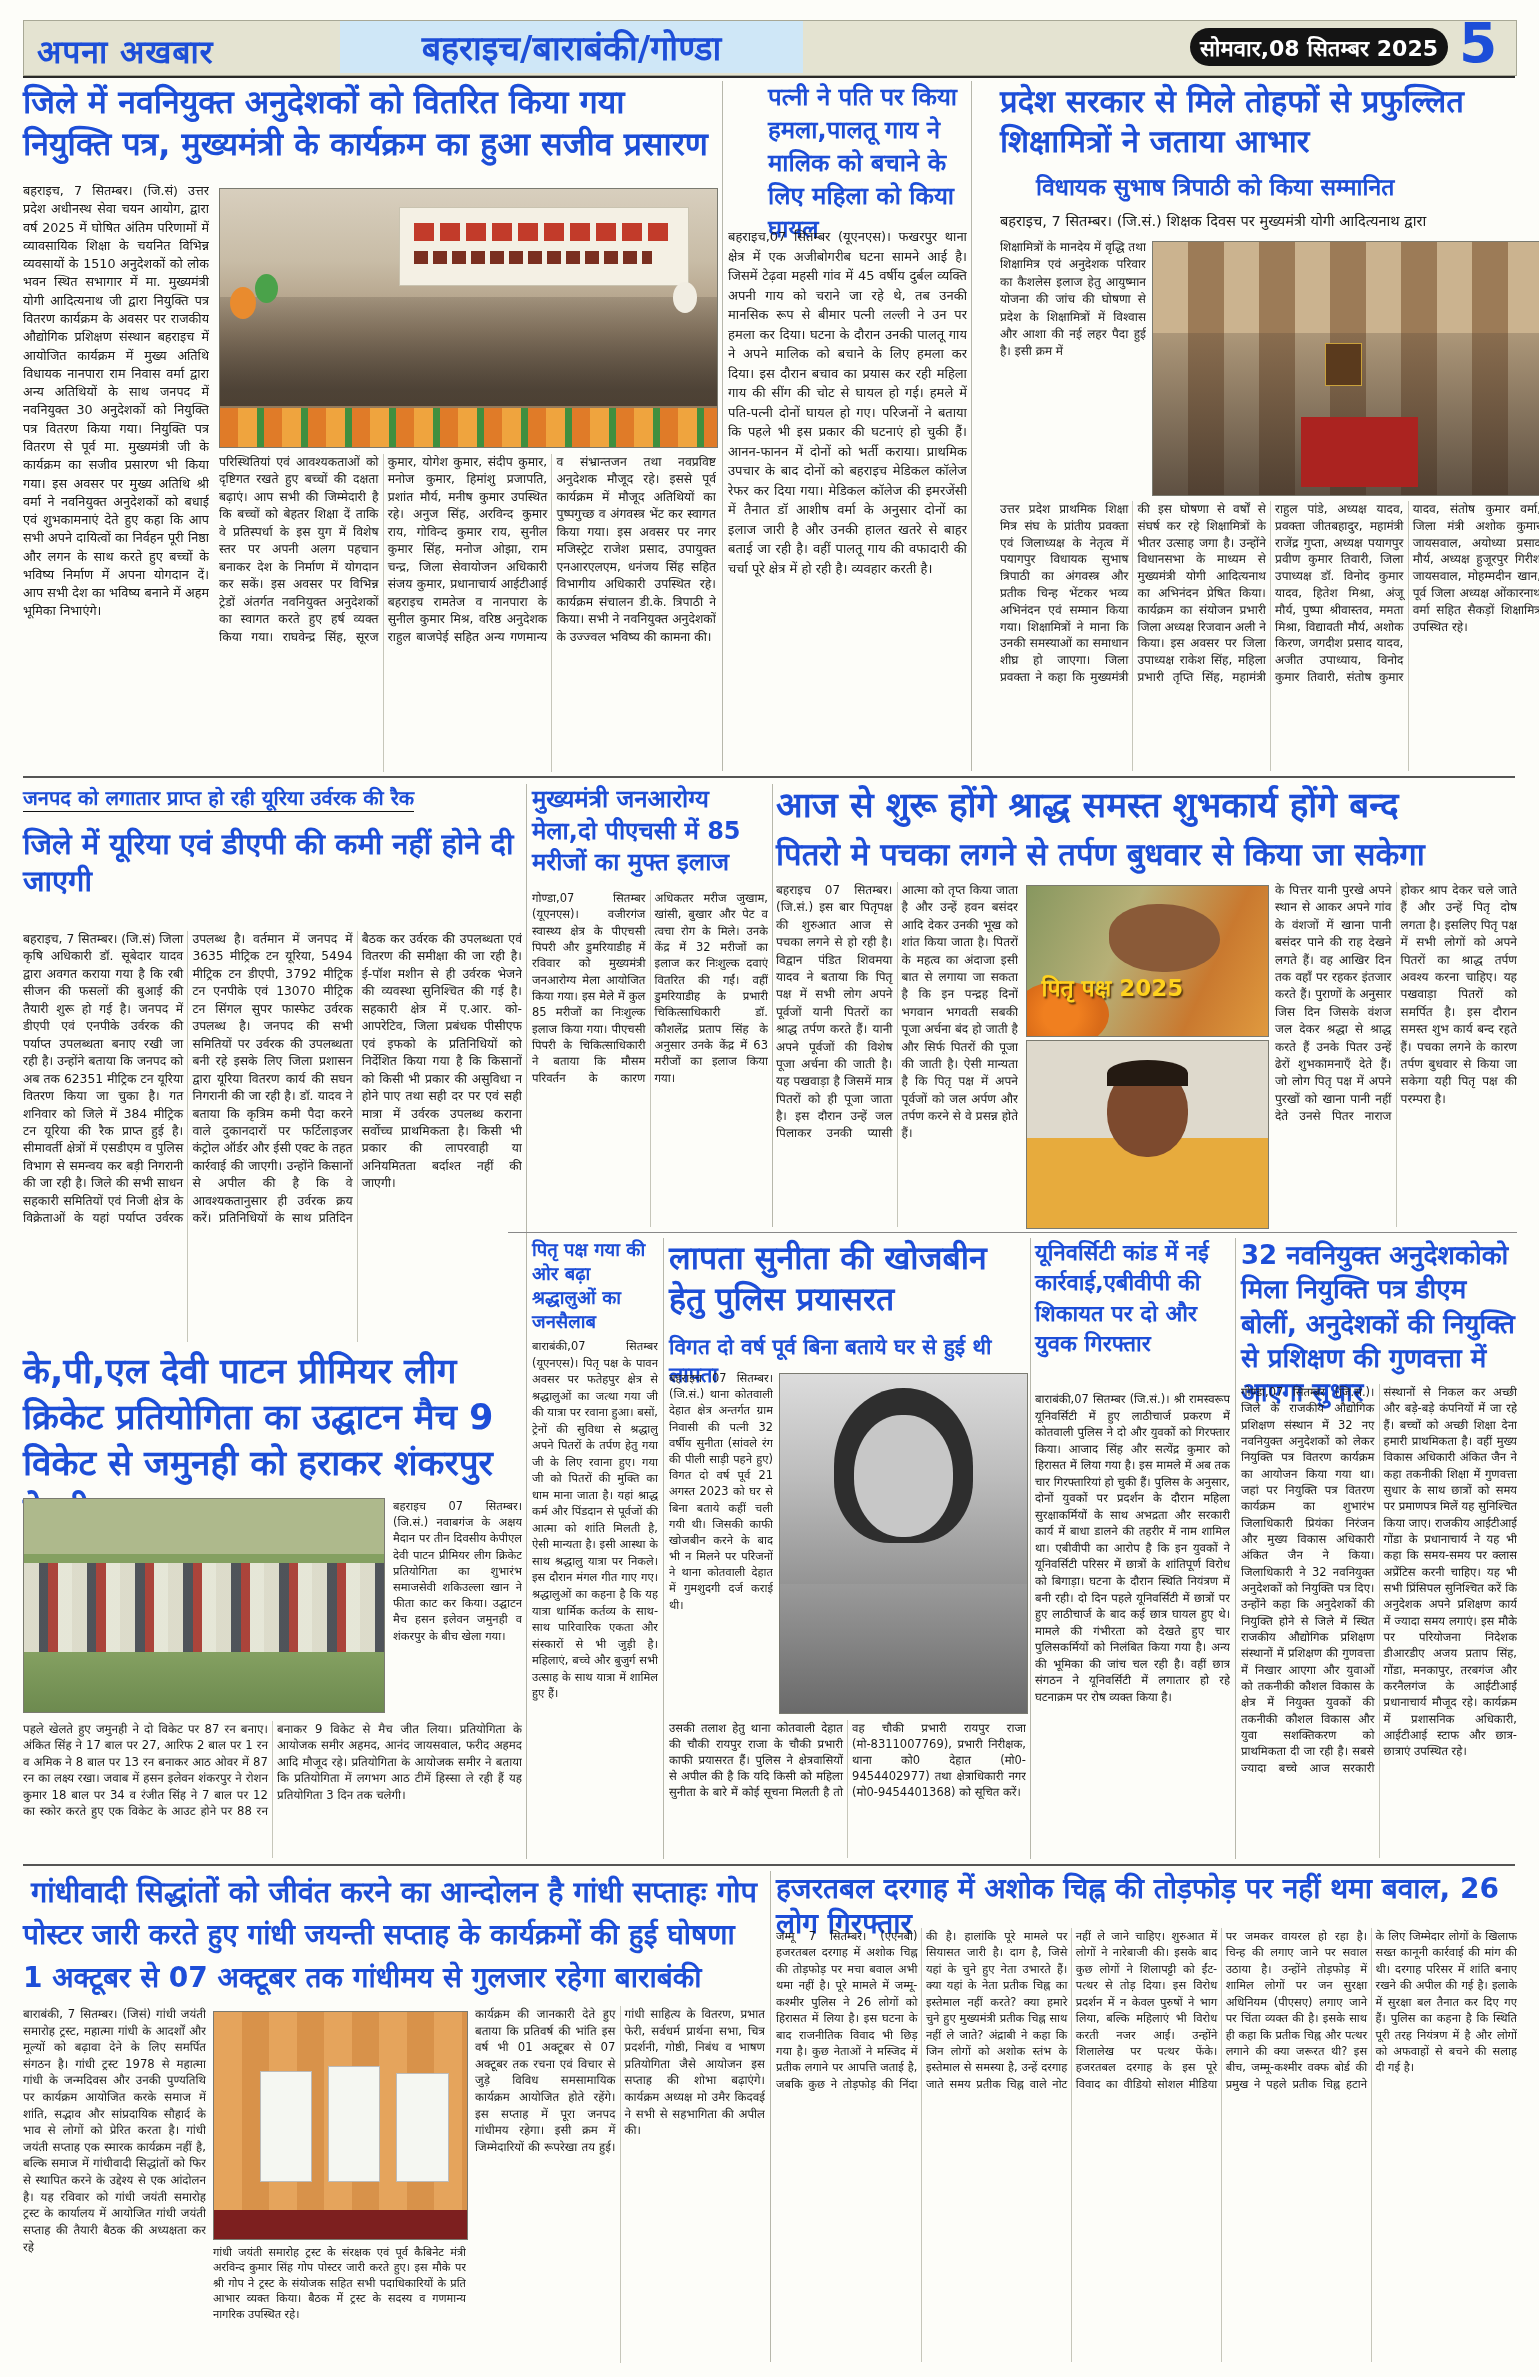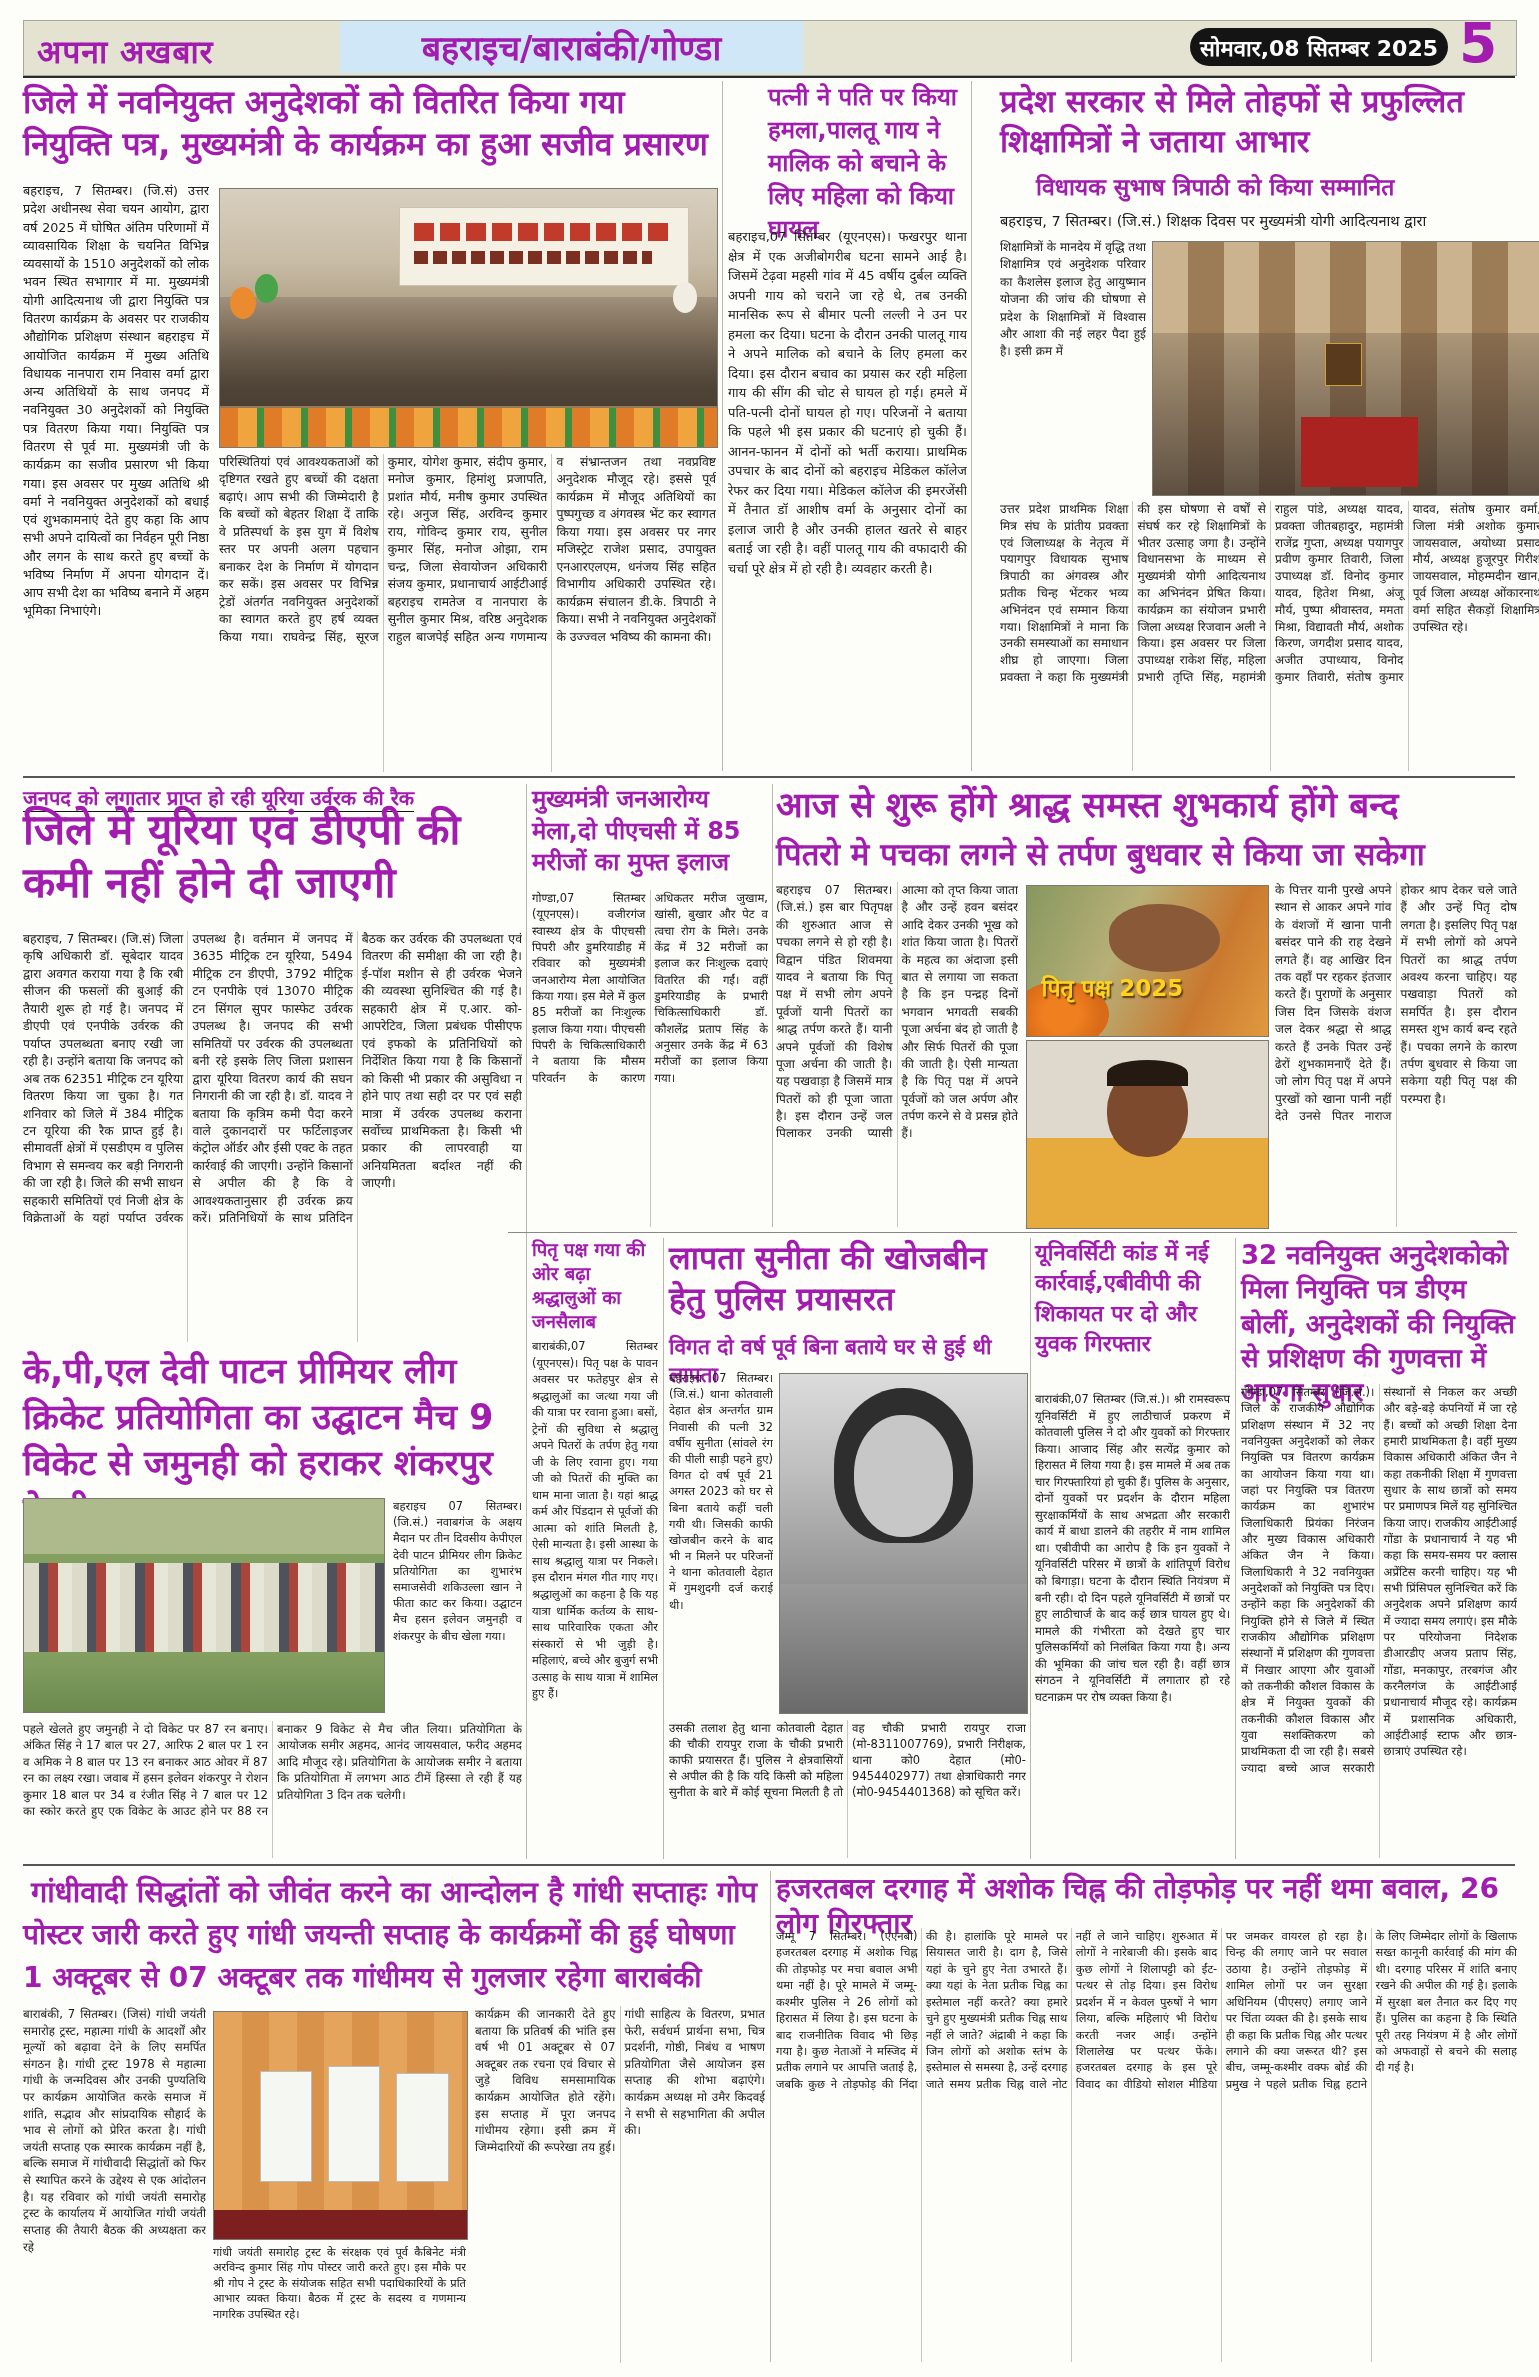--- a/index.html
+++ b/index.html
@@ -1,19 +1,19 @@
 <!DOCTYPE html>
 <html lang="hi" style="font-size:12.3px"><head>
 <meta charset="utf-8">
 <style>
   html,body{margin:0;padding:0;background:#ffffff;}
   .page{position:relative;width:1540px;height:2377px;background:#fdfdf9;
         font-family:"DejaVu Sans",sans-serif;color:#141414;overflow:hidden;}
   .abs{position:absolute;}
-  .hl{font-weight:bold;color:#a21caf;}
+  .hl{font-weight:bold;color:#1d4ed8;}
   .bt{text-align:justify;color:#1b1b1b;}
   .vr{position:absolute;width:0.8px;background:#b7b7ab;}
   .hr{position:absolute;background:#2a2a2a;}
   .photo{position:absolute;overflow:hidden;border:0.8px solid #7a7a70;}
   .cols2{column-count:2;column-gap:9.2px;column-rule:0.8px solid #c6c6ba;}
   .cols3{column-count:3;column-gap:9.2px;column-rule:0.8px solid #c6c6ba;}
   .cols4{column-count:4;column-gap:9.2px;column-rule:0.8px solid #c6c6ba;}
   .cols5{column-count:5;column-gap:8.4px;column-rule:0.8px solid #c6c6ba;}
 </style>
 </head>
@@ -67,21 +67,21 @@
       <div class="abs" style="left:38%;bottom:3%;width:30%;height:28%;background:#ab2320;"></div>
       <div class="abs" style="left:44%;top:40%;width:9%;height:16%;background:#5a3a1d;border:1.5px solid #caa23c;"></div>
     </div>
     <div class="abs bt cols4" style="left:0;top:420px;width:541px;height:270px;font-size:12px;line-height:1.4;overflow:hidden;">उत्तर प्रदेश प्राथमिक शिक्षा मित्र संघ के प्रांतीय प्रवक्ता एवं जिलाध्यक्ष के नेतृत्व में पयागपुर विधायक सुभाष त्रिपाठी का अंगवस्त्र और प्रतीक चिन्ह भेंटकर भव्य अभिनंदन एवं सम्मान किया गया। शिक्षामित्रों ने माना कि उनकी समस्याओं का समाधान शीघ्र हो जाएगा। जिला प्रवक्ता ने कहा कि मुख्यमंत्री की इस घोषणा से वर्षों से संघर्ष कर रहे शिक्षामित्रों के भीतर उत्साह जगा है। उन्होंने विधानसभा के माध्यम से मुख्यमंत्री योगी आदित्यनाथ का अभिनंदन प्रेषित किया। कार्यक्रम का संयोजन प्रभारी जिला अध्यक्ष रिजवान अली ने किया। इस अवसर पर जिला उपाध्यक्ष राकेश सिंह, महिला प्रभारी तृप्ति सिंह, महामंत्री राहुल पांडे, अध्यक्ष यादव, प्रवक्ता जीतबहादुर, महामंत्री राजेंद्र गुप्ता, अध्यक्ष पयागपुर प्रवीण कुमार तिवारी, जिला उपाध्यक्ष डॉ. विनोद कुमार यादव, हितेश मिश्रा, अंजू मौर्य, पुष्पा श्रीवास्तव, ममता मिश्रा, विद्यावती मौर्य, अशोक किरण, जगदीश प्रसाद यादव, अजीत उपाध्याय, विनोद कुमार तिवारी, संतोष कुमार यादव, संतोष कुमार वर्मा, जिला मंत्री अशोक कुमार जायसवाल, अयोध्या प्रसाद मौर्य, अध्यक्ष हुजूरपुर गिरीश जायसवाल, मोहम्मदीन खान, पूर्व जिला अध्यक्ष ओंकारनाथ वर्मा सहित सैकड़ों शिक्षामित्र उपस्थित रहे।</div>
   </div>
 
   <div class="hr" style="left:23px;top:776px;width:1492px;height:1.5px;background:#555;"></div>
 
   <div class="abs" style="left:23px;top:784px;width:499px;height:560px;">
     <div class="hl" style="font-size:20px;border-bottom:1.5px solid #111;display:inline-block;">जनपद को लगातार प्राप्त हो रही यूरिया उर्वरक की रैक</div>
-    <div class="hl" style="position:absolute;left:0;top:20px;font-size:42px;line-height:1.26;">जिले में यूरिया एवं डीएपी की कमी नहीं होने दी जाएगी</div>
+    <div class="hl" style="position:absolute;left:0;top:42px;font-size:29px;line-height:1.26;">जिले में यूरिया एवं डीएपी की कमी नहीं होने दी जाएगी</div>
     <div class="abs bt cols3" style="left:0;top:147px;width:499px;height:411px;font-size:12.3px;line-height:1.42;overflow:hidden;">बहराइच, 7 सितम्बर। (जि.सं) जिला कृषि अधिकारी डॉ. सूबेदार यादव द्वारा अवगत कराया गया है कि रबी सीजन की फसलों की बुआई की तैयारी शुरू हो गई है। जनपद में डीएपी एवं एनपीके उर्वरक की पर्याप्त उपलब्धता बनाए रखी जा रही है। उन्होंने बताया कि जनपद को अब तक 62351 मीट्रिक टन यूरिया वितरण किया जा चुका है। गत शनिवार को जिले में 384 मीट्रिक टन यूरिया की रैक प्राप्त हुई है। सीमावर्ती क्षेत्रों में एसडीएम व पुलिस विभाग से समन्वय कर बड़ी निगरानी की जा रही है। जिले की सभी साधन सहकारी समितियों एवं निजी क्षेत्र के विक्रेताओं के यहां पर्याप्त उर्वरक उपलब्ध है। वर्तमान में जनपद में 3635 मीट्रिक टन यूरिया, 5494 मीट्रिक टन डीएपी, 3792 मीट्रिक टन एनपीके एवं 13070 मीट्रिक टन सिंगल सुपर फास्फेट उर्वरक उपलब्ध है। जनपद की सभी समितियों पर उर्वरक की उपलब्धता बनी रहे इसके लिए जिला प्रशासन द्वारा यूरिया वितरण कार्य की सघन निगरानी की जा रही है। डॉ. यादव ने बताया कि कृत्रिम कमी पैदा करने वाले दुकानदारों पर फर्टिलाइजर कंट्रोल ऑर्डर और ईसी एक्ट के तहत कार्रवाई की जाएगी। उन्होंने किसानों से अपील की है कि वे आवश्यकतानुसार ही उर्वरक क्रय करें। प्रतिनिधियों के साथ प्रतिदिन बैठक कर उर्वरक की उपलब्धता एवं वितरण की समीक्षा की जा रही है। ई-पॉश मशीन से ही उर्वरक भेजने की व्यवस्था सुनिश्चित की गई है। सहकारी क्षेत्र में ए.आर. को-आपरेटिव, जिला प्रबंधक पीसीएफ एवं इफको के प्रतिनिधियों को निर्देशित किया गया है कि किसानों को किसी भी प्रकार की असुविधा न होने पाए तथा सही दर पर एवं सही मात्रा में उर्वरक उपलब्ध कराना सर्वोच्च प्राथमिकता है। किसी भी प्रकार की लापरवाही या अनियमितता बर्दाश्त नहीं की जाएगी।</div>
   </div>
 
   <div class="vr" style="left:526px;top:784px;height:1075px;"></div>
 
   <div class="abs" style="left:532px;top:784px;width:236px;height:445px;">
     <div class="hl" style="font-size:24px;line-height:1.32;">मुख्यमंत्री जनआरोग्य मेला,दो पीएचसी में 85 मरीजों का मुफ्त इलाज</div>
     <div class="abs bt cols2" style="left:0;top:106px;width:236px;height:337px;font-size:11.5px;line-height:1.42;overflow:hidden;">गोण्डा,07 सितम्बर (यूएनएस)। वजीरगंज स्वास्थ्य क्षेत्र के पीएचसी पिपरी और डुमरियाडीह में रविवार को मुख्यमंत्री जनआरोग्य मेला आयोजित किया गया। इस मेले में कुल 85 मरीजों का निःशुल्क इलाज किया गया। पीएचसी पिपरी के चिकित्साधिकारी ने बताया कि मौसम परिवर्तन के कारण अधिकतर मरीज जुखाम, खांसी, बुखार और पेट व त्वचा रोग के मिले। उनके केंद्र में 32 मरीजों का इलाज कर निःशुल्क दवाएं वितरित की गईं। वहीं डुमरियाडीह के प्रभारी चिकित्साधिकारी डॉ. कौशलेंद्र प्रताप सिंह के अनुसार उनके केंद्र में 63 मरीजों का इलाज किया गया।</div>
   </div>
 

